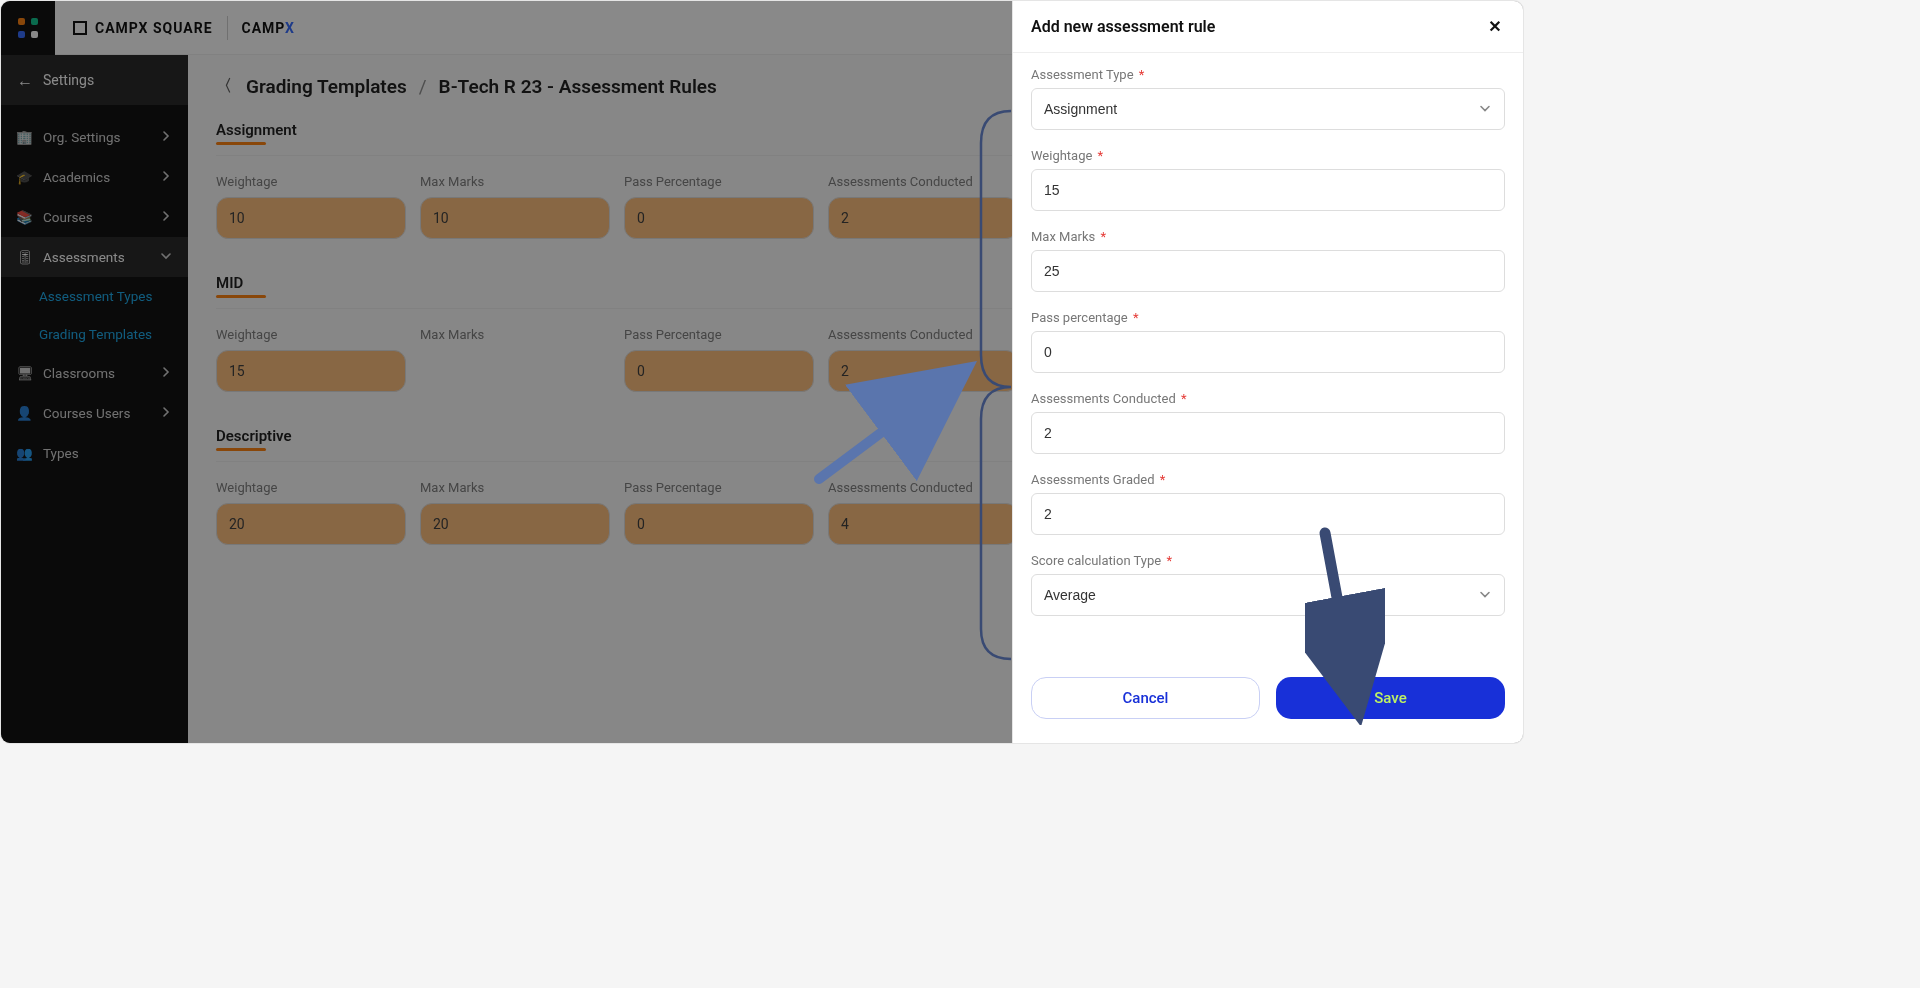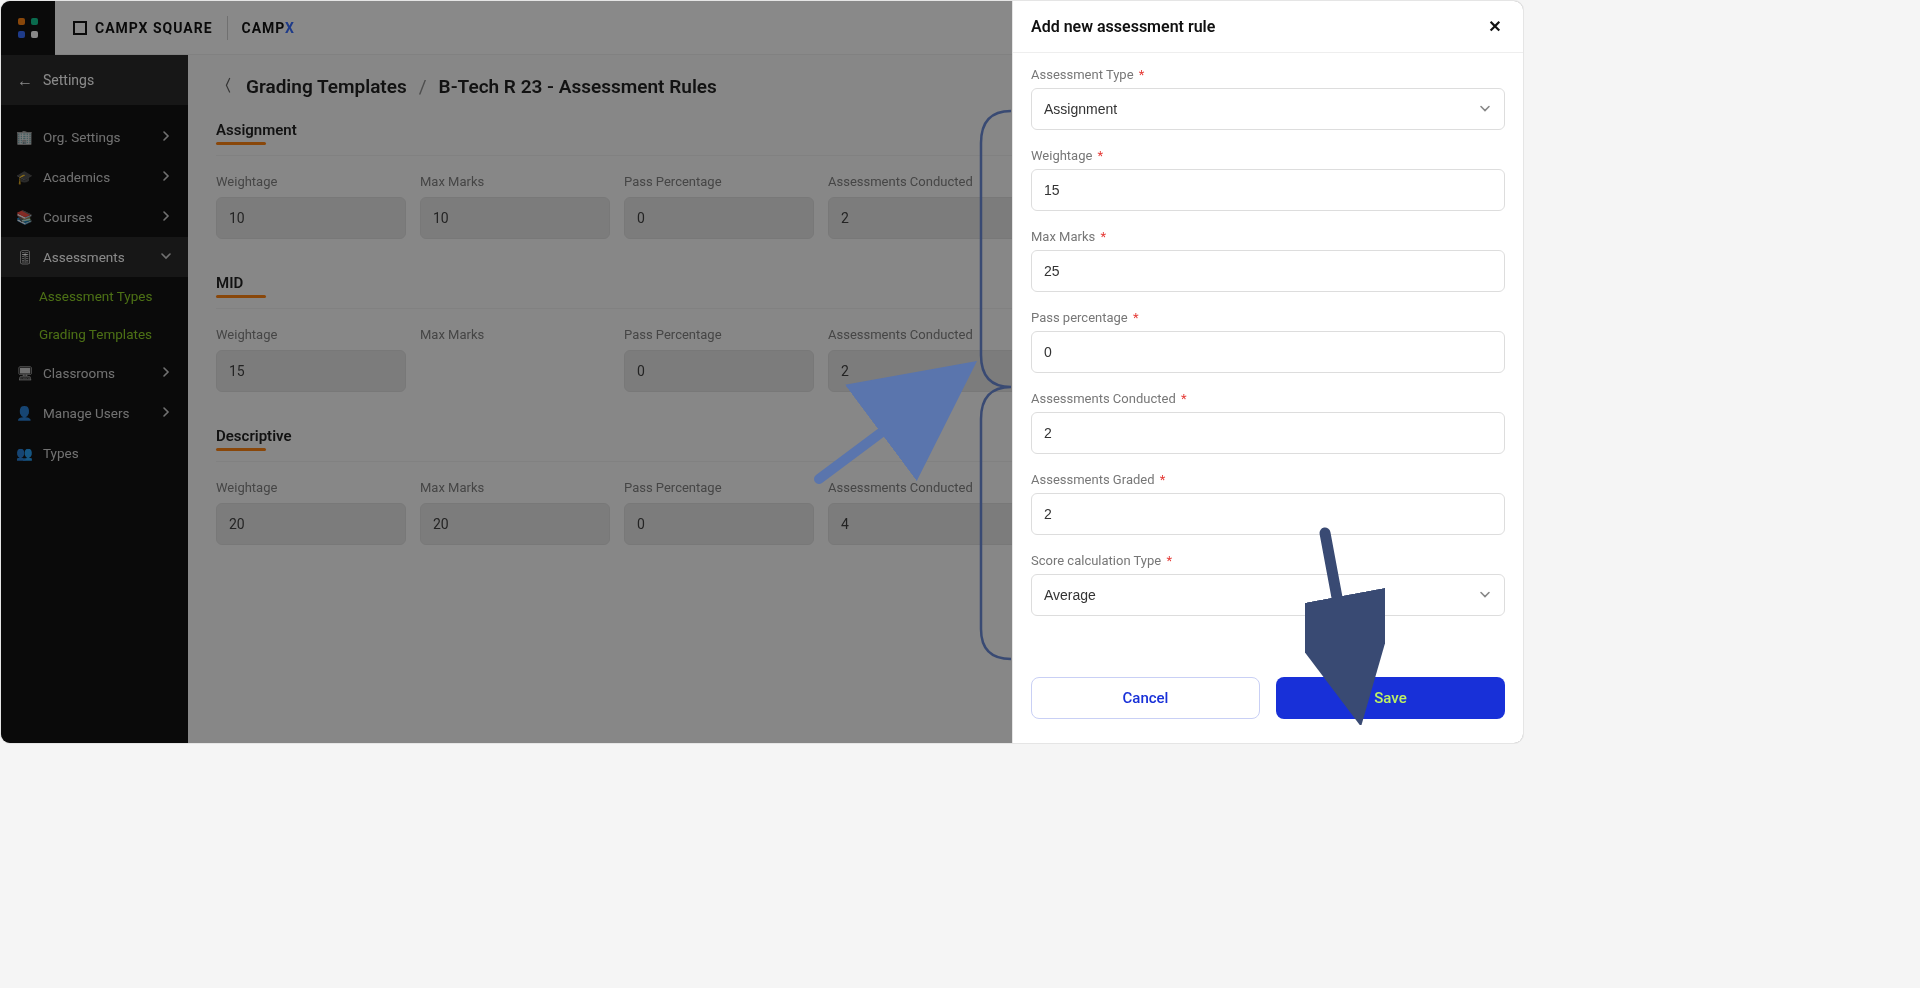--- a/index.html
+++ b/index.html
@@ -19,45 +19,45 @@
   .body { display:flex; height:calc(100% - 54px); }
   .sidebar { width:187px; background:#000; color:#fff; font-size:14px; display:flex; flex-direction:column; }
   .settings-row { height:50px; display:flex; align-items:center; gap:10px; padding:0 16px; background:#1a1a1a; }
   .settings-row .arr { font-size:16px; color:#fff; }
   .side-sec { padding:12px 0; }
   .side-item { height:40px; display:flex; align-items:center; justify-content:space-between; padding:0 16px; color:#cfcfcf; cursor:pointer; font-size:13.5px;}
   .side-item .l { display:flex; align-items:center; gap:10px; }
   .side-item .ico { width:16px; height:16px; display:flex; align-items:center; justify-content:center; }
   .side-item.active { background:#1a1a1a; color:#fff; }
   .side-sub { padding:0 0 0 38px; }
-  .side-sub .sub { height:38px; display:flex; align-items:center; color:#84cc16; font-size:13.5px; cursor:pointer;}
+  .side-sub .sub { height:38px; display:flex; align-items:center; color:#0ea5e9; font-size:13.5px; cursor:pointer;}
   .main { flex:1; background:#fafafa; padding:20px 28px; overflow:auto; }
   .bc { display:flex; align-items:center; gap:12px; font-size:19px; font-weight:600; color:#111; margin-bottom:22px;}
   .bc .back { font-size:16px; color:#555; cursor:pointer; margin-right:2px;}
   .bc .slash { color:#888; font-weight:400;}
   .card-title { font-size:15px; font-weight:600; color:#111; display:inline-block; padding-bottom:6px; position:relative; margin-bottom:10px;}
   .card-title::after { content:""; position:absolute; left:0; bottom:0; width:50px; height:3px; background:#ff7a00; border-radius:2px;}
   .card-sep { height:1px; background:#eee; margin-bottom:18px;}
   .card-row { display:flex; gap:14px; margin-bottom:34px;}
   .field { width:190px; }
   .field .lab { font-size:13px; color:#777; margin-bottom:8px; }
-  .field .inp { width:100%; height:42px; border:1px solid #ddd; border-radius:6px; background:#e5e5e5; padding:0 12px; font-size:14px; color:#333; display:flex; align-items:center;}
+  .field .inp { width:100%; height:42px; border:1px solid #ddd; border-radius:12px; background:#fdba74; padding:0 12px; font-size:14px; color:#333; display:flex; align-items:center;}
   .overlay { position:absolute; inset:0; background:rgba(20,20,20,0.50); }
   .drawer { position:absolute; right:0; top:0; width:511px; height:100%; background:#fff; border-left:1px solid #e5e5e5; display:flex; flex-direction:column; }
   .drawer-head { height:52px; border-bottom:1px solid #eee; display:flex; align-items:center; justify-content:space-between; padding:0 18px; font-size:16px; font-weight:600; color:#111;}
   .drawer-close { width:20px; height:20px; display:flex; align-items:center; justify-content:center; cursor:pointer; color:#111; font-size:16px;}
   .drawer-body { padding:14px 18px; overflow:auto; flex:1;}
   .frm-group { margin-bottom:18px; }
   .frm-lab { font-size:13px; color:#777; margin-bottom:6px; }
   .frm-lab .req { color:#e53935; margin-left:2px; }
   .frm-inp { width:100%; height:42px; border:1px solid #ddd; border-radius:6px; background:#fff; padding:0 12px; font-size:14px; color:#333;}
   .frm-sel { position:relative; }
   .frm-sel .chev { position:absolute; right:14px; top:50%; transform:translateY(-50%); color:#888; pointer-events:none;}
   .drawer-foot { padding:16px 18px 24px; display:flex; gap:16px; border-top:1px solid #fff;}
-  .btn { flex:1; height:42px; border-radius:8px; font-size:15px; font-weight:500; display:flex; align-items:center; justify-content:center; cursor:pointer; border:1px solid transparent;}
+  .btn { flex:1; height:42px; border-radius:15px; font-size:15px; font-weight:500; display:flex; align-items:center; justify-content:center; cursor:pointer; border:1px solid transparent;}
   .btn-cancel { background:#fff; color:#1830d8; border:1px solid #c9d0f5;}
   .btn-save { background:#1830d8; color:#bef264;}
   .arrow-ann { position:absolute; pointer-events:none; }
   .chev-svg { width:12px; height:12px; }
 </style>
 </head>
 <body>
 
 <div class="frame">
 
@@ -135,21 +135,21 @@
               <span class="ico">🖥</span>
               <span>Classrooms</span>
             </span>
             <span><svg class="chev-svg" viewBox="0 0 12 12">
                 <path d="M4 2 L8 6 L4 10" stroke="#cfcfcf" stroke-width="1.6" fill="none" stroke-linecap="round"></path>
               </svg></span>
           </div>
           <div class="side-item">
             <span class="l">
               <span class="ico">👤</span>
-              <span>Manage Users</span>
+              <span>Courses Users</span>
             </span>
             <span><svg class="chev-svg" viewBox="0 0 12 12">
                 <path d="M4 2 L8 6 L4 10" stroke="#cfcfcf" stroke-width="1.6" fill="none" stroke-linecap="round"></path>
               </svg></span>
           </div>
           <div class="side-item">
             <span class="l">
               <span class="ico">👥</span>
               <span>Types</span>
             </span>

